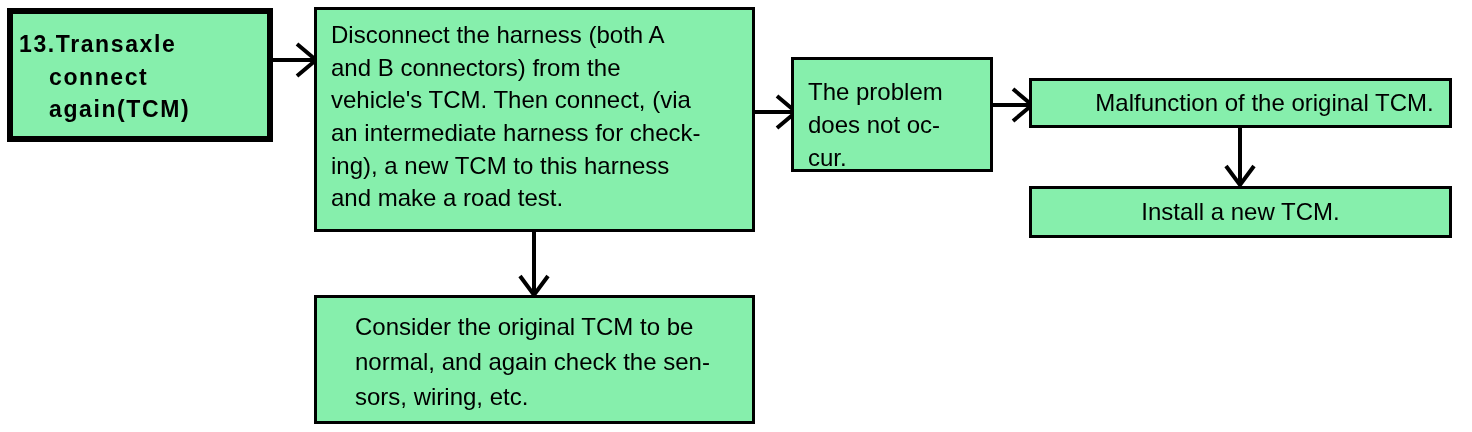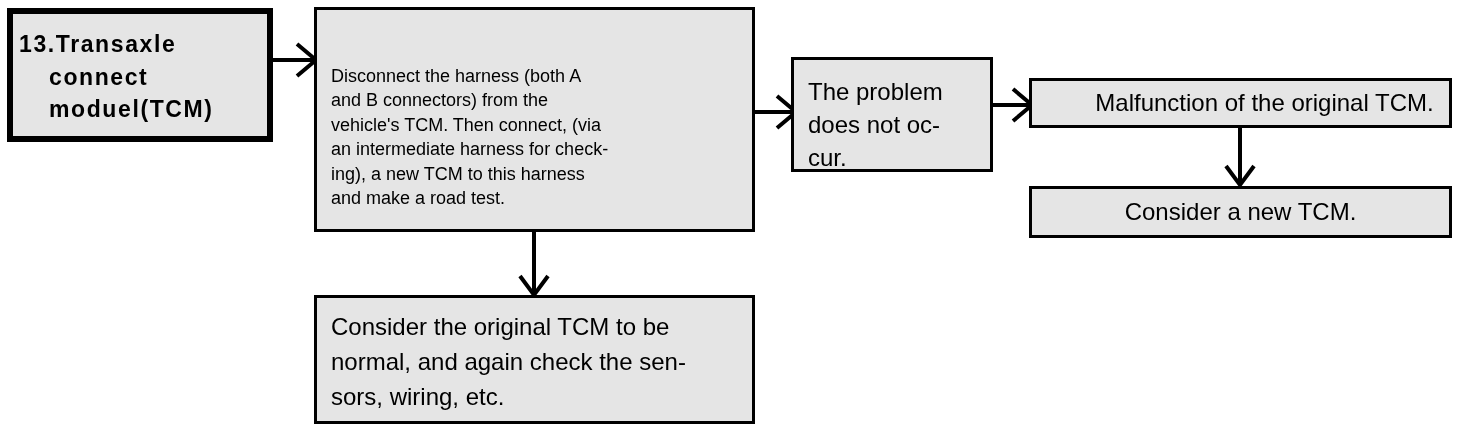--- a/index.html
+++ b/index.html
@@ -12,21 +12,21 @@
     width: 1472px;
     height: 432px;
     background: #ffffff;
     overflow: hidden;
     font-family: "Liberation Sans", sans-serif;
     color: #000000;
   }
   .box {
     position: absolute;
     box-sizing: border-box;
-    background: #e5e5e5;
+    background: #86efac;
     border: 3px solid #000000;
     color: #000000;
   }
   .box .txt {
     display: block;
     white-space: pre-line;
   }
 
   
   #box-start {
@@ -47,25 +47,24 @@
   #box-start .l2, #box-start .l3 { display: block; padding-left: 30px; }
 
   
   #box-procedure {
     left: 314px;
     top: 7px;
     width: 441px;
     height: 225px;
   }
   #box-procedure .txt {
-    font-size: 18px;
+    font-size: 24px;
     line-height: 1.36;
     padding: 9px 8px 0 14px;
     text-align: left;
-    margin-top: 45px;
   }
 
   
   #box-outcome {
     left: 791px;
     top: 57px;
     width: 202px;
     height: 115px;
   }
   #box-outcome .txt {
@@ -105,39 +104,40 @@
     left: 314px;
     top: 295px;
     width: 441px;
     height: 129px;
   }
   #box-normal .txt {
     font-size: 24px;
     line-height: 1.45;
     padding: 12px 8px 0 14px;
     text-align: left;
+    margin-left: 24px;
   }
 
   
   .connector {
     position: absolute;
     overflow: visible;
   }
   .connector line, .connector polyline {
     stroke: #000000;
     fill: none;
   }
 </style>
 </head>
 <body>
 
 <div id="canvas">
 
   <div class="box" id="box-start">
-    <span class="txt"><span class="l1">13.Transaxle</span><span class="l2">connect</span><span class="l3">moduel(TCM)</span></span>
+    <span class="txt"><span class="l1">13.Transaxle</span><span class="l2">connect</span><span class="l3">again(TCM)</span></span>
   </div>
 
   <svg class="connector" id="arrow-start-procedure" style="left:271px; top:42px; width:48px; height:36px;" viewBox="0 0 48 36">
     <line x1="0" y1="18" x2="44" y2="18" stroke-width="4"></line>
     <polyline points="26,2 45,18 26,34" stroke-width="4"></polyline>
   </svg>
 
   <div class="box" id="box-procedure">
     <span class="txt">Disconnect the harness (both A
 and B connectors) from the
@@ -166,21 +166,21 @@
   <div class="box" id="box-malfunction">
     <span class="txt">Malfunction of the original TCM.</span>
   </div>
 
   <svg class="connector" id="arrow-malfunction-install" style="left:1222px; top:126px; width:36px; height:62px;" viewBox="0 0 36 62">
     <line x1="18" y1="0" x2="18" y2="58" stroke-width="4"></line>
     <polyline points="4,40 18,59 32,40" stroke-width="4"></polyline>
   </svg>
 
   <div class="box" id="box-install">
-    <span class="txt">Consider a new TCM.</span>
+    <span class="txt">Install a new TCM.</span>
   </div>
 
   <svg class="connector" id="arrow-procedure-normal" style="left:515px; top:230px; width:38px; height:68px;" viewBox="0 0 38 68">
     <line x1="19" y1="0" x2="19" y2="64" stroke-width="4"></line>
     <polyline points="5,46 19,65 33,46" stroke-width="4"></polyline>
   </svg>
 
   <div class="box" id="box-normal">
     <span class="txt">Consider  the  original  TCM  to  be
 normal, and again check the sen-

